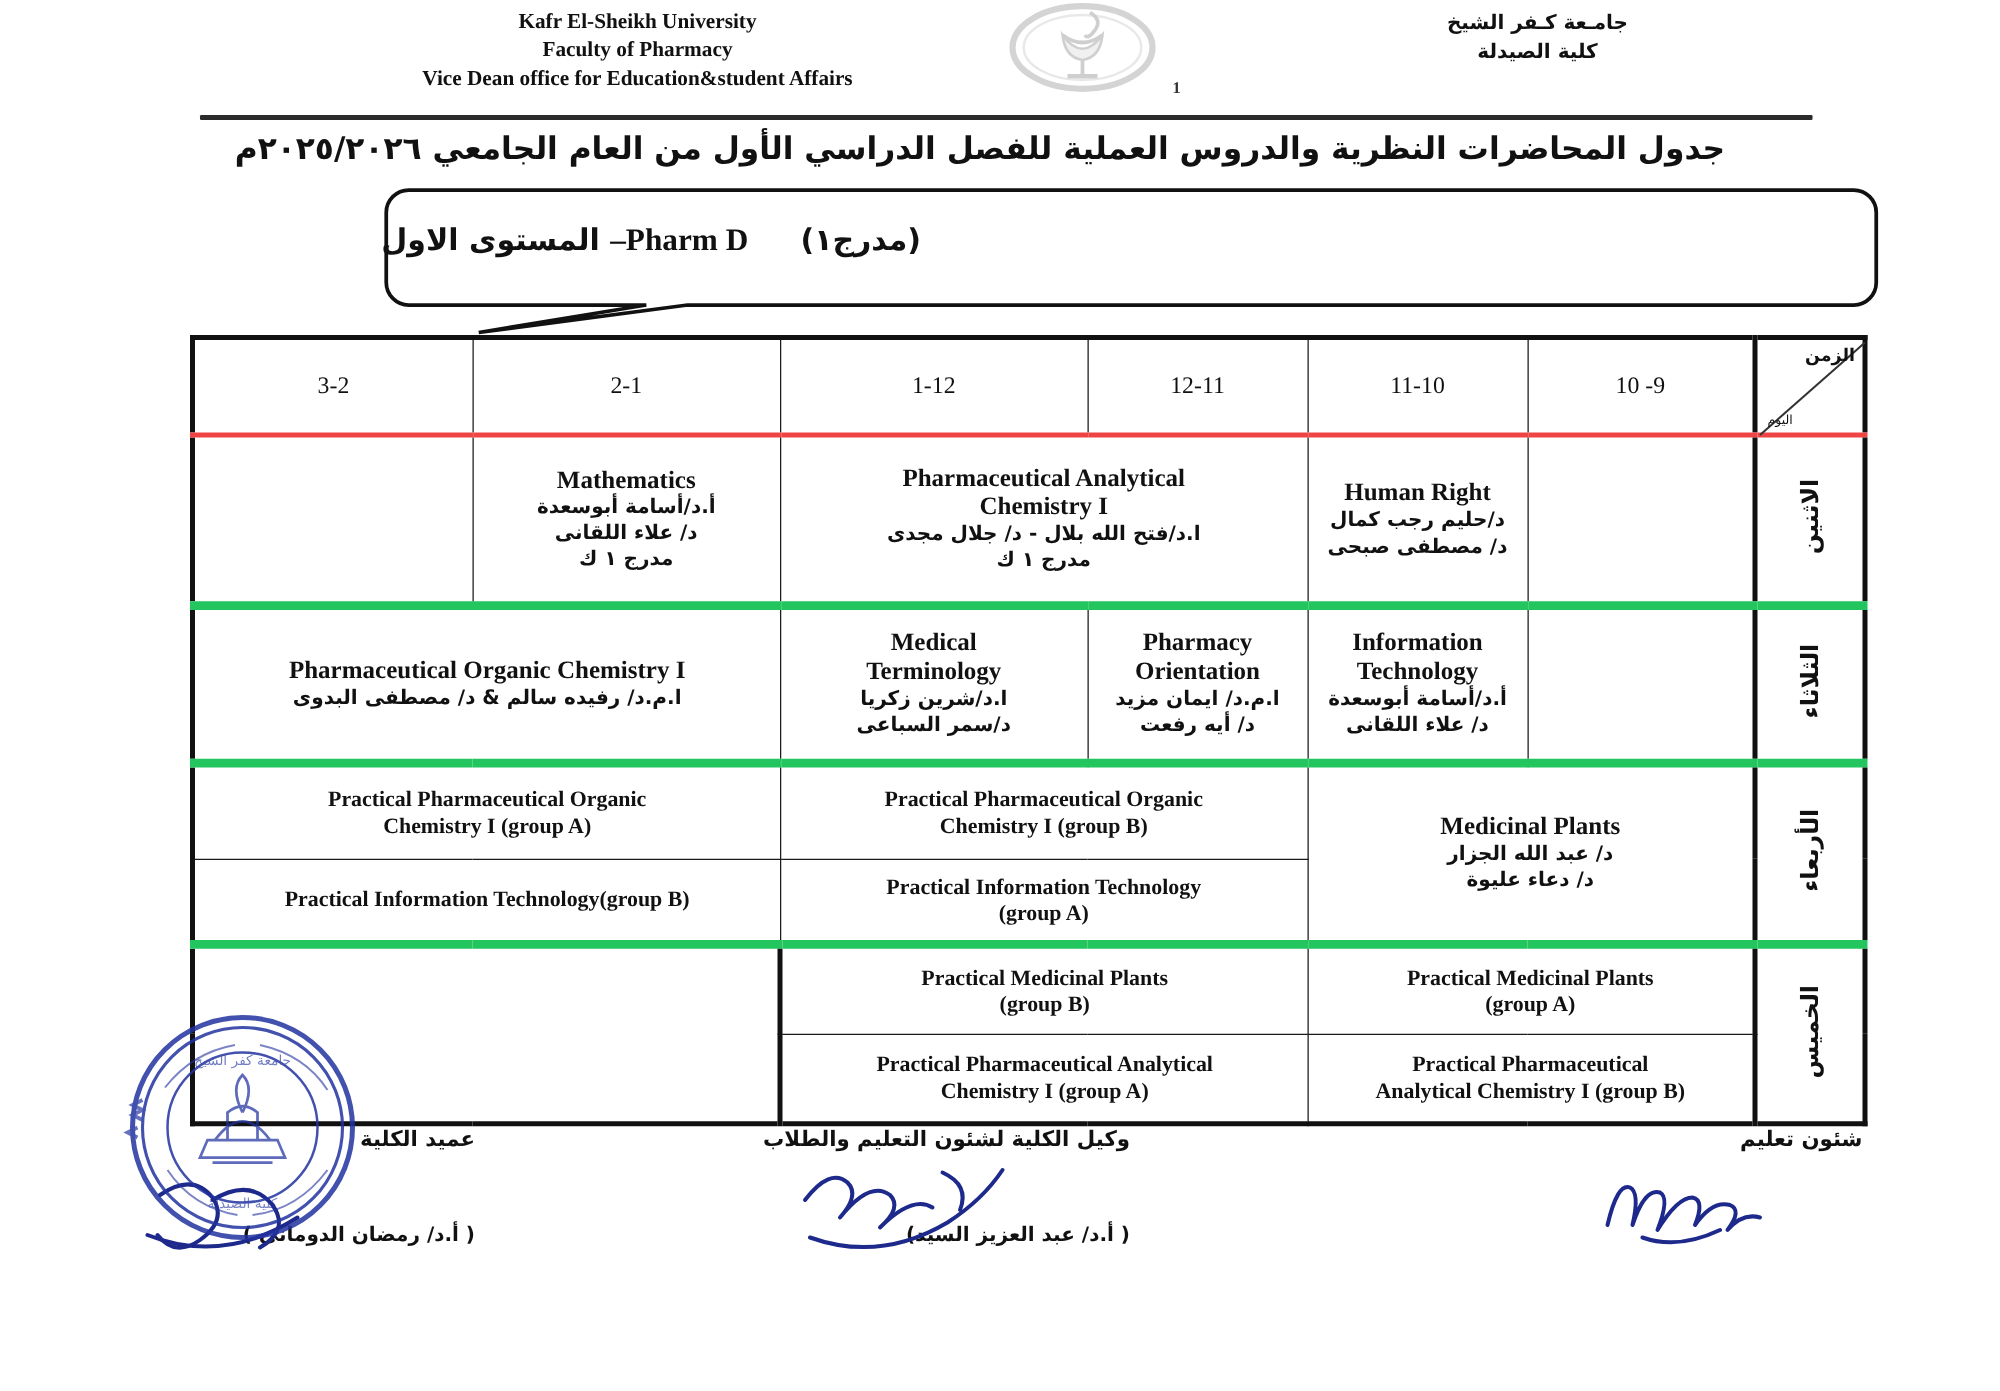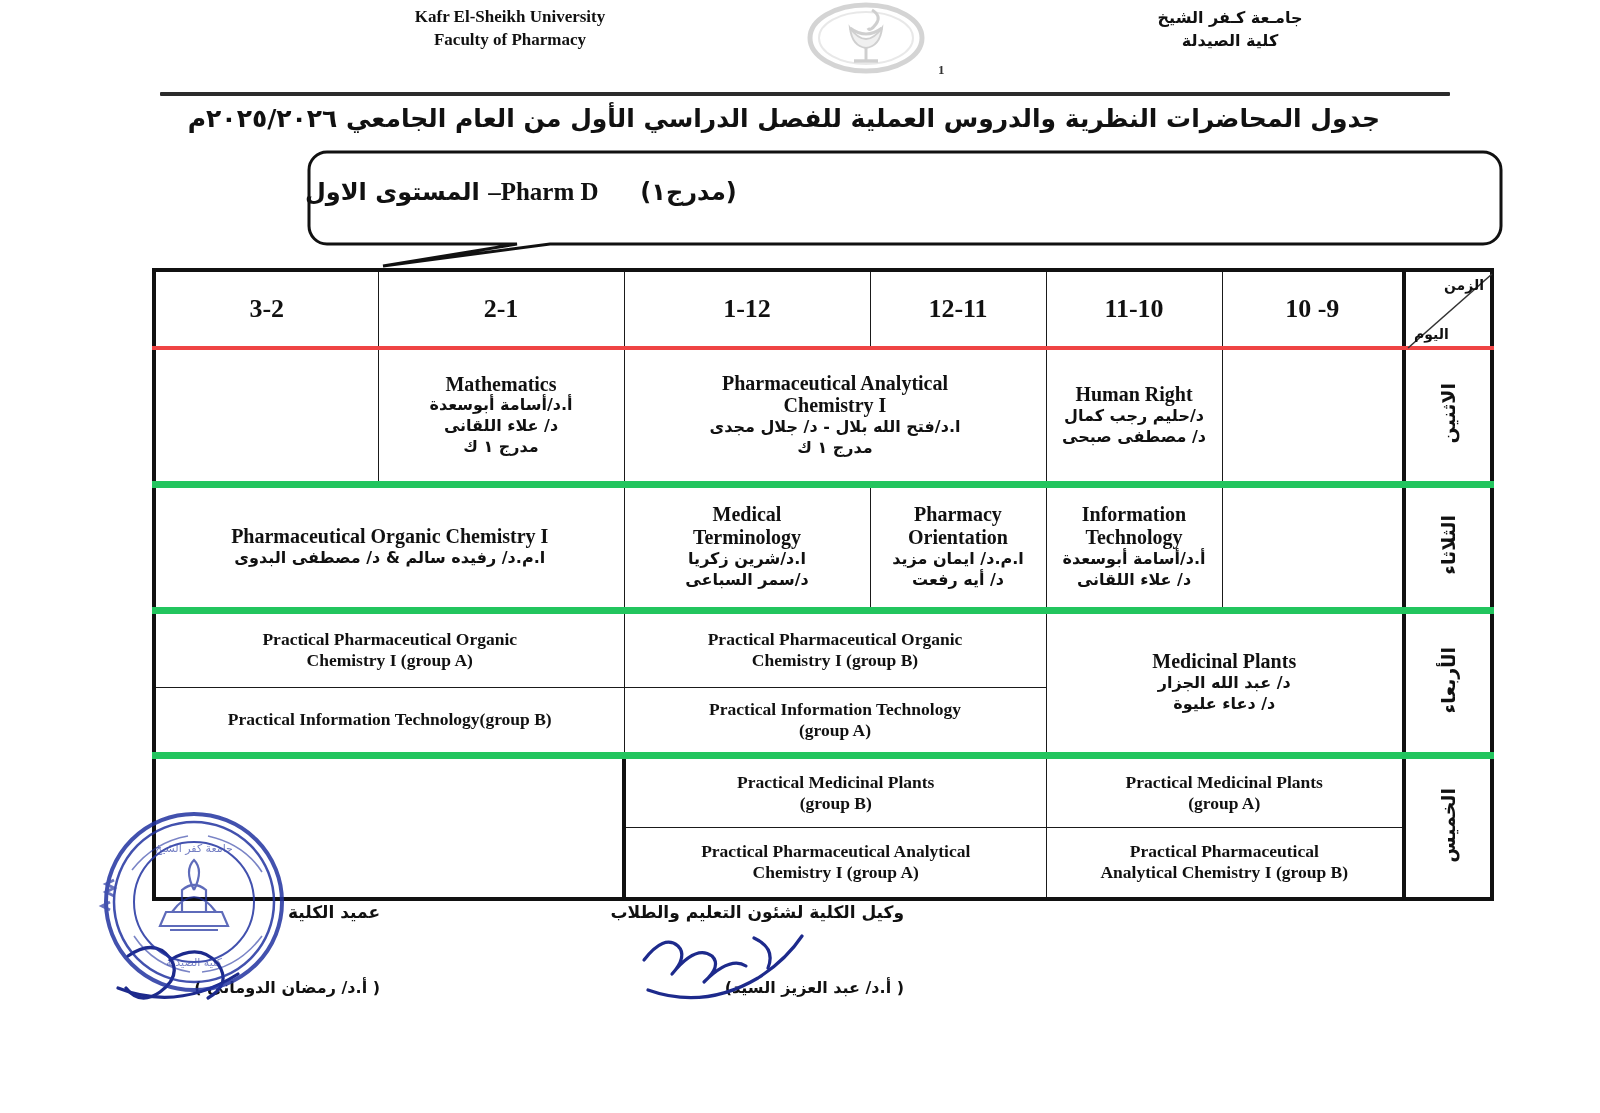--- a/index.html
+++ b/index.html
@@ -63,29 +63,29 @@
     background:#fff;
   }
   table.sched td {
     border:1.5px solid #1a1a1a;
     text-align:center;
     vertical-align:middle;
     padding:2px 4px;
   }
   table.sched { border:4px solid #111; }
   tr.hdr-row td { height:78px; border-bottom:4px solid #ef4444; }
-  .slot { font-size:26px; font-weight:bold; font-family:"Liberation Serif", serif; }
+  .slot { font-size:19px; font-weight:normal; font-family:"Liberation Serif", serif; }
 
   .corner { position:relative; padding:0 !important; }
   .corner .zaman {
     position:absolute; right:6px; top:5px; font-size:14px; font-weight:bold;
     direction:rtl; font-family:"DejaVu Sans", sans-serif;
   }
   .corner .yawm {
-    position:absolute; left:8px; bottom:4px; font-size:14px; font-weight:bold;
+    position:absolute; left:8px; bottom:4px; font-size:10px; font-weight:normal;
     direction:rtl; font-family:"DejaVu Sans", sans-serif;
   }
   .corner .diag {
     position:absolute; inset:0;
   }
 
   .daycell {
     width:88px;
     border-left:4px solid #111 !important;
   }
@@ -132,20 +132,21 @@
 </head>
 <body>
 
 <div class="page">
 
   <div class="header">
 
     <div class="hdr-en">
       <div>Kafr El-Sheikh University</div>
       <div>Faculty of Pharmacy</div>
+      <div>Vice Dean office for Education&amp;student Affairs</div>
     </div>
 
     <div class="logo">
       <svg viewBox="0 0 120 72" width="120" height="72" aria-hidden="true">
         <ellipse cx="60" cy="36" rx="56" ry="33" fill="none" stroke="#9a9a9a" stroke-width="5"></ellipse>
         <ellipse cx="60" cy="36" rx="47" ry="26" fill="none" stroke="#c9c9c9" stroke-width="2"></ellipse>
         <path d="M44 26 q16 12 32 0" fill="none" stroke="#8f8f8f" stroke-width="3"></path>
         <path d="M44 26 q16 22 32 0 q-2 18 -16 20 q-14 -2 -16 -20 z" fill="#dcdcdc" stroke="#8f8f8f" stroke-width="2"></path>
         <line x1="60" y1="46" x2="60" y2="58" stroke="#8f8f8f" stroke-width="3"></line>
         <line x1="48" y1="59" x2="72" y2="59" stroke="#8f8f8f" stroke-width="3.5"></line>
@@ -313,20 +314,28 @@
       </td>
     </tr>
   </tbody>
       </table>
   </div>
 
   <div class="bg-ghost"></div>
 
   <div class="footer">
 
+    <div class="sig" style="right:110px; top:4px; width:240px;">
+      <div class="role">شئون تعليم</div>
+      <div class="name"></div>
+      <svg class="scribble" style="left:20px; top:24px;" width="200" height="72" aria-hidden="true">
+        <path d="M16 54 q8 -34 18 -30 q8 4 2 30 q10 -30 22 -26 q8 4 -2 30 q16 -26 28 -26 q10 2 2 22 q14 -20 28 -16 q10 4 -2 20 q12 -14 26 -10"></path>
+        <path d="M44 64 q28 10 62 -6"></path>
+      </svg>
+    </div>
 
 
     <div class="sig" style="right:696px; top:4px; width:350px;">
       <div class="role">وكيل الكلية لشئون التعليم والطلاب</div>
       <div class="name">(  أ.د/ عبد العزيز السيد)</div>
       <svg class="scribble" style="left:80px; top:22px;" width="230" height="76" aria-hidden="true">
         <path d="M10 36 q20 -26 34 -14 q10 10 -6 28 q24 -30 40 -18 q10 10 -8 26 q26 -26 42 -16"></path>
         <path d="M14 66 q56 20 110 -12 q28 -18 44 -42"></path>
         <path d="M120 14 q22 10 14 30"></path>
       </svg>

